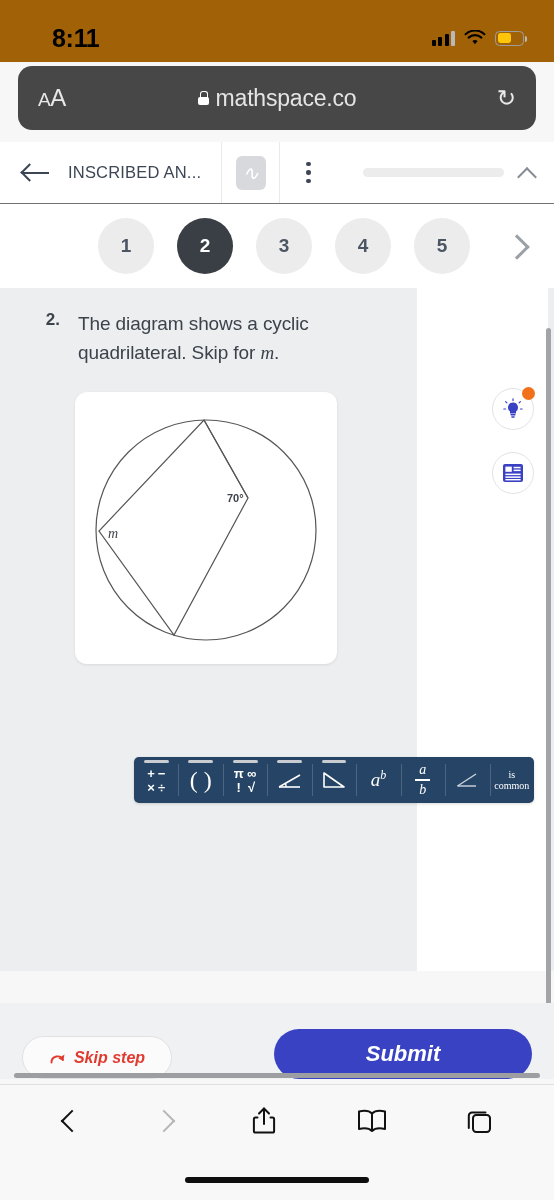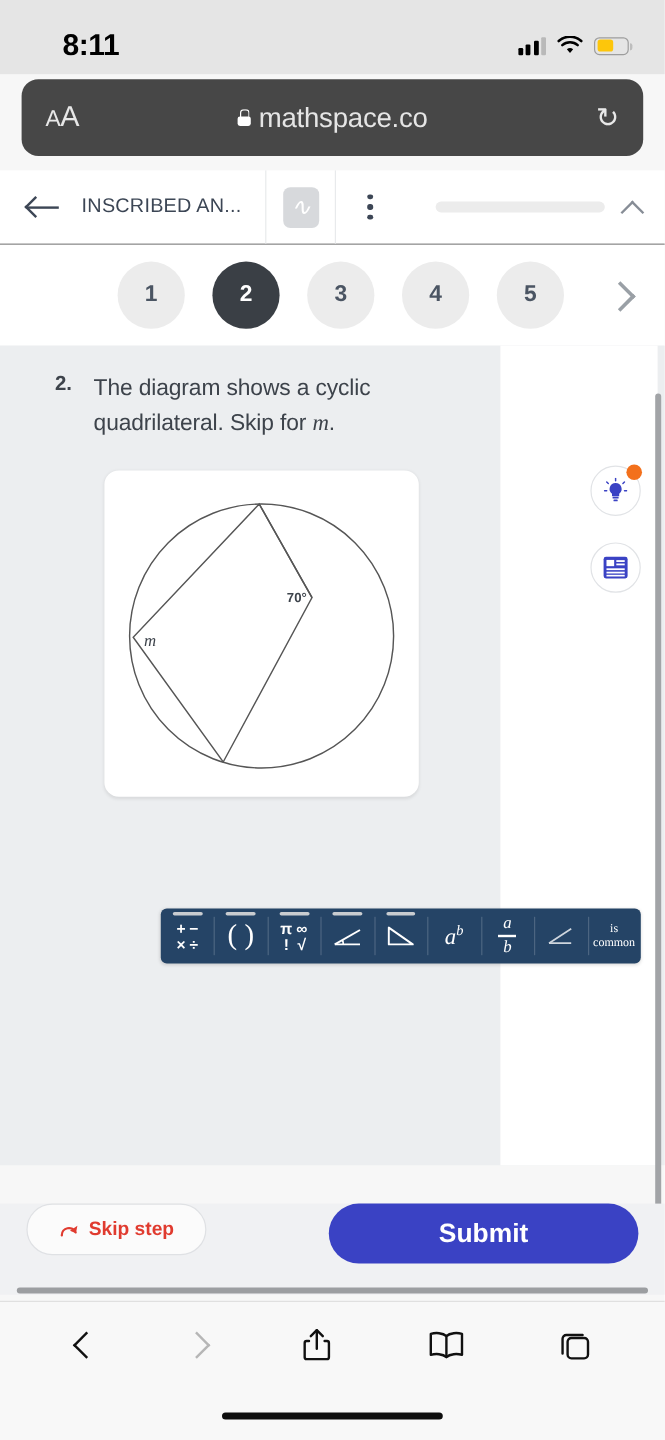--- a/index.html
+++ b/index.html
@@ -6,21 +6,21 @@
   html, body {
     width: 554px; height: 1200px;
     font-family: "Liberation Sans", sans-serif;
     background: #ffffff;
     overflow: hidden;
   }
   .phone { position: relative; width: 554px; height: 1200px; background: #f7f7f7; }
 
   
   .statusbar {
-    height: 62px; background: #e5e5e5;
+    height: 62px; background: #a16207;
     display: flex; align-items: center; justify-content: space-between;
     padding: 14px 30px 0 52px;
     gap: 16px;
   }
   .clock { font-size: 25px; font-weight: 700; color: #000; letter-spacing: -0.3px; }
   .status-right { display: flex; align-items: center; gap: 9px; }
   .bars { display: flex; align-items: flex-end; gap: 2.5px; height: 15px; }
   .bars i { display: block; width: 4px; background: #000; border-radius: 1px; }
   .bars i:nth-child(1){ height: 6px; }
   .bars i:nth-child(2){ height: 9px; }
@@ -134,21 +134,21 @@
     font-size: 17px; font-weight:700; color:#3d434b;
   }
   .q-text {
     font-size: 19px; color:#3d434b; line-height: 1.5; max-width: 270px;
     letter-spacing:-0.1px;
   }
   .mathvar { font-family:"Liberation Serif", serif; font-style: italic; font-size:19px; }
 
   .diagram-card {
     position:absolute; left:75px; top:104px; width:262px; height:272px;
-    background:#fff; border-radius:12px; box-shadow: 0 1px 3px rgba(0,0,0,0.09); margin-left: 12px;
+    background:#fff; border-radius:12px; box-shadow: 0 1px 3px rgba(0,0,0,0.09);
   }
 
   .side-tools { position:absolute; right:20px; top:100px; display:flex; flex-direction:column; gap:22px; }
   .tool-btn {
     width:42px; height:42px; border-radius:50%; background:#fff;
     border:1px solid #e1e3e6; display:flex; align-items:center; justify-content:center;
     position:relative;
   }
   .badge-dot {
     position:absolute; top:-2px; right:-2px; width:13px; height:13px;
@@ -199,21 +199,21 @@
   }
   .frac .bar { width:15px; height:1.4px; background:#fff; margin:1.5px 0; }
   .iscommon {
     font-family:"Liberation Serif", serif; font-size:10px; line-height:1.15;
     text-align:center; color:#fff;
   }
 
   
   .footer {
     position:absolute; left:0; right:0; top:1003px; height:76px;
-    background:#f0f1f3; display:flex; align-items:flex-start; padding: 0 22px;
+    background:#f0f1f3; display:flex; align-items:flex-end; padding: 0 22px; font-style: italic;
   }
   .skip-btn {
     width: 150px; height: 43px; border:1px solid #dfe1e4; border-radius: 22px;
     background:#fbfbfb; display:flex; align-items:center; justify-content:center;
     gap:8px; color:#e03b2f; font-size:16px; font-weight:600;
   }
   .submit-btn {
     margin-left:auto; width: 258px; height: 50px; border-radius:25px;
     background:#3a42c4; color:#fff; font-size:22px; font-weight:700;
     display:flex; align-items:center; justify-content:center;

